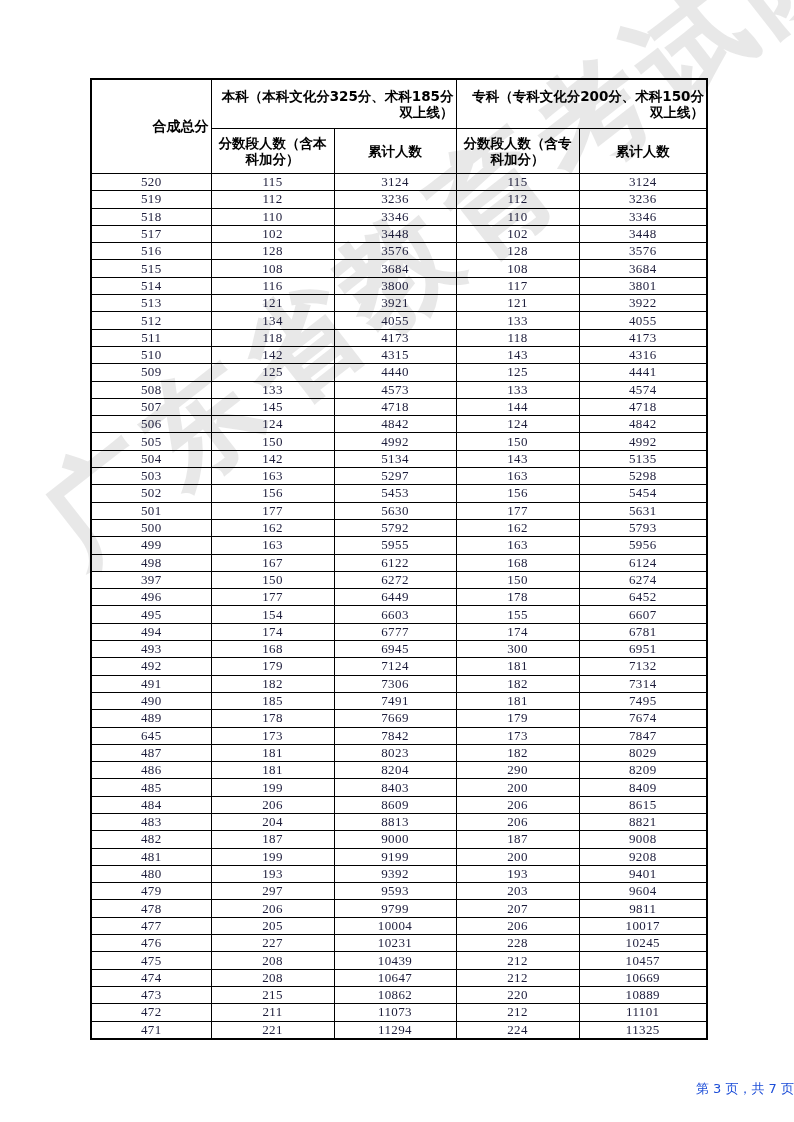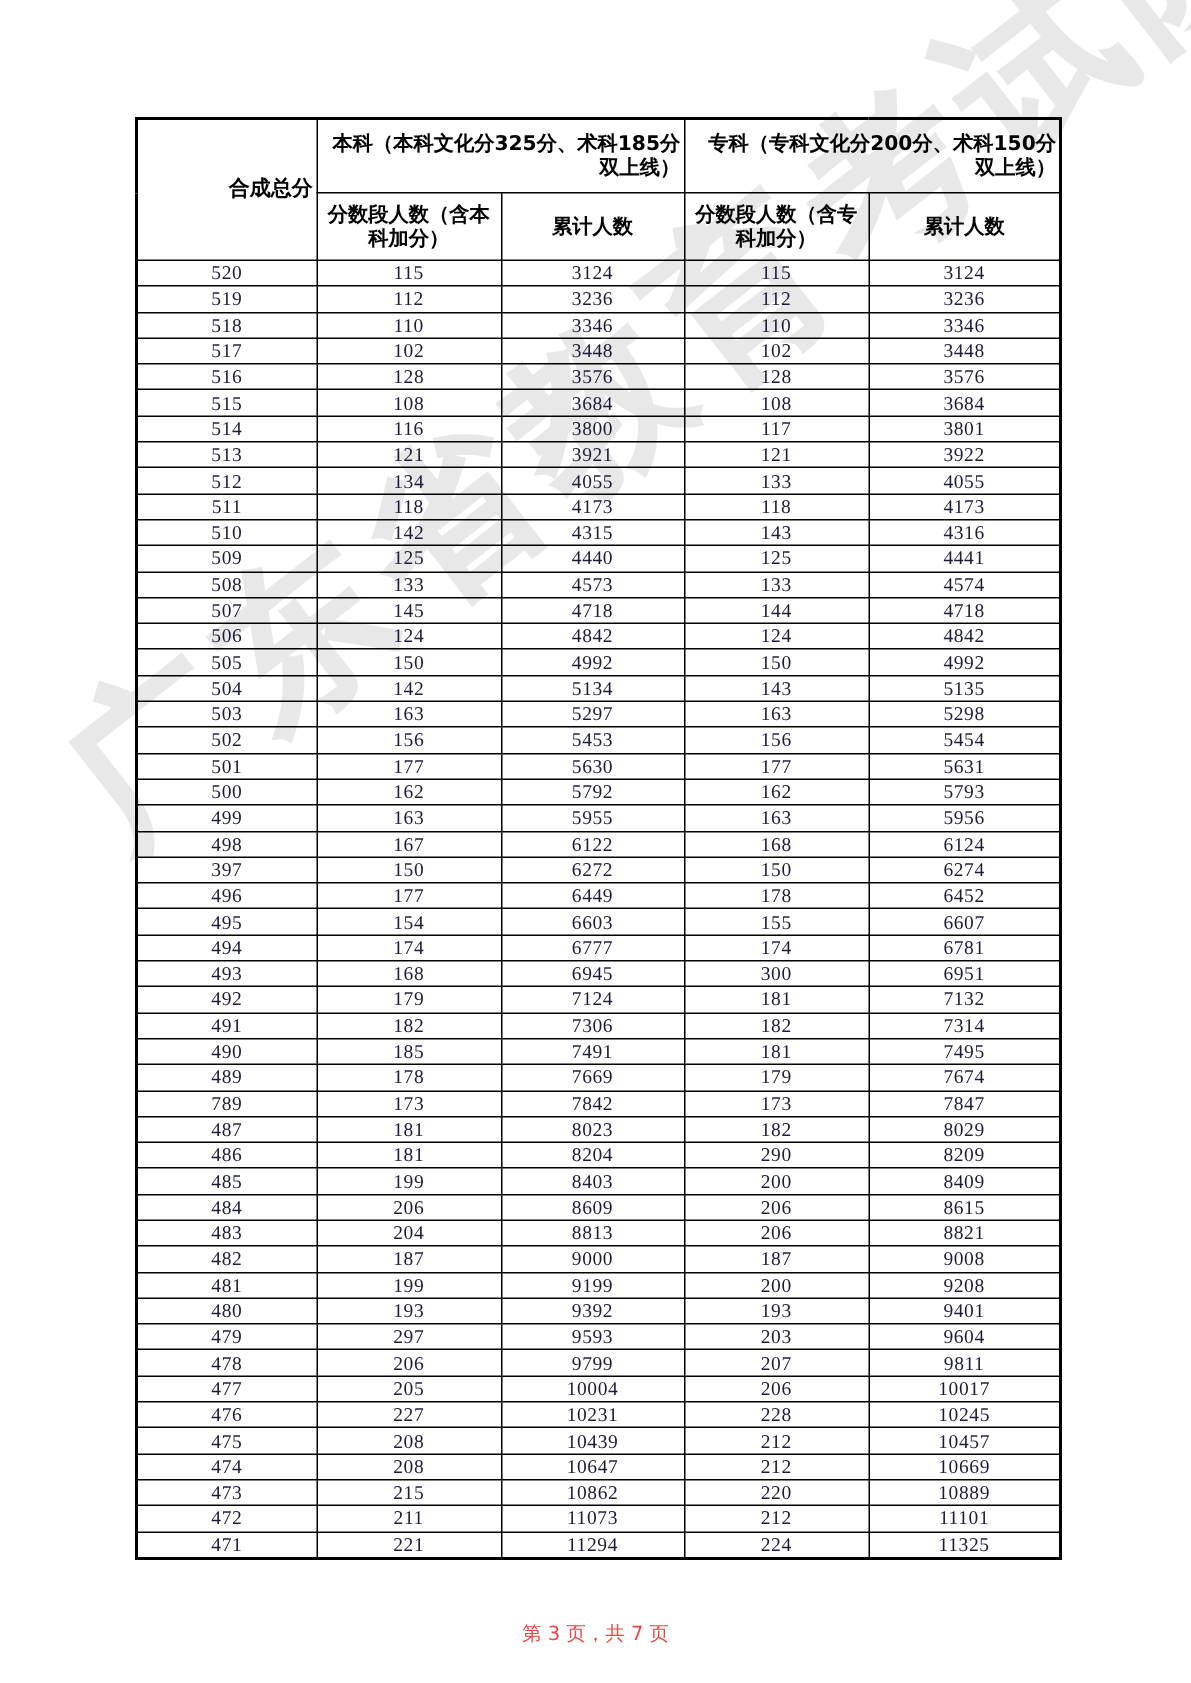--- a/index.html
+++ b/index.html
@@ -110,24 +110,24 @@
   
   #grade-table {
     border: 2px solid #000000;
   }
 
   #page-footer {
     position: absolute;
     left: 0;
     top: 1080px;
     width: 794px;
-    text-align: center;
+    text-align: right;
     font-family: "DejaVu Sans", "Liberation Sans", sans-serif;
     font-size: 13px;
-    color: #ef4444;
+    color: #1d4ed8;
   }
 </style>
 </head>
 <body>
 
 <div id="watermark">
   <div class="wm-text">广东省教育考试院</div>
 </div>
 
 <div id="page">
@@ -372,21 +372,21 @@
           <td>7495</td>
         </tr>
         <tr>
           <td>489</td>
           <td>178</td>
           <td>7669</td>
           <td>179</td>
           <td>7674</td>
         </tr>
         <tr>
-          <td>789</td>
+          <td>645</td>
           <td>173</td>
           <td>7842</td>
           <td>173</td>
           <td>7847</td>
         </tr>
         <tr>
           <td>487</td>
           <td>181</td>
           <td>8023</td>
           <td>182</td>

